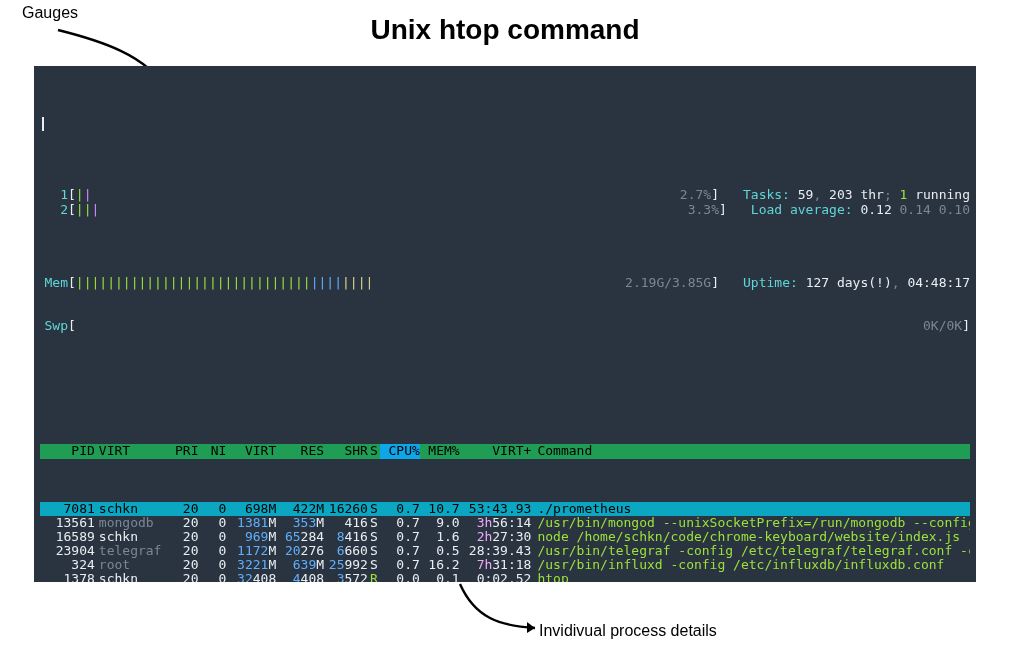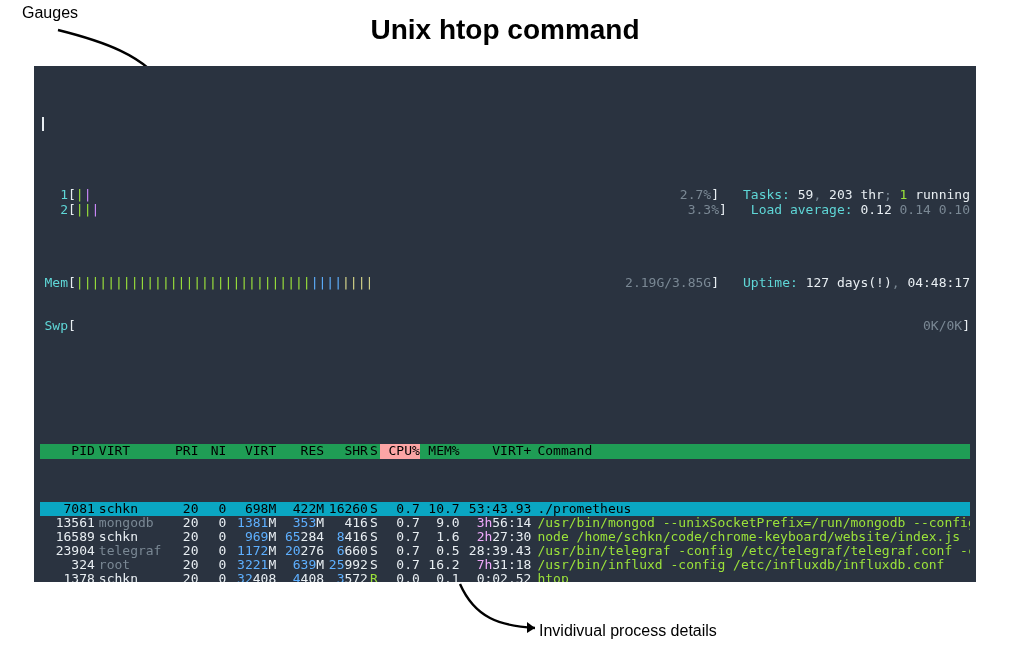--- a/index.html
+++ b/index.html
@@ -86,21 +86,21 @@
   .c-ni    { width: 28px; text-align: right; }
   .c-virt  { width: 50px; text-align: right; }
   .c-res   { width: 48px; text-align: right; }
   .c-shr   { width: 44px; text-align: right; }
   .c-s     { width: 12px; text-align: center;}
   .c-cpu   { width: 40px; text-align: right; }
   .c-mem   { width: 40px; text-align: right; }
   .c-time  { width: 72px; text-align: right; }
   .c-cmd   { width: 440px; text-align: left; padding-left: 6px; white-space: nowrap; overflow: hidden; }
 
-  .hl-cpu { background: #fca5a5; color: #000; }
+  .hl-cpu { background: #0ea5e9; color: #000; }
 
   .tasks-block { margin-left: 24px; }
 
   .mem-bar .g { color: #9be23a; }
   .mem-bar .b { color: #5eb0ff; }
   .mem-bar .y { color: #d7d78a; }
 </style>
 </head>
 <body>
 

